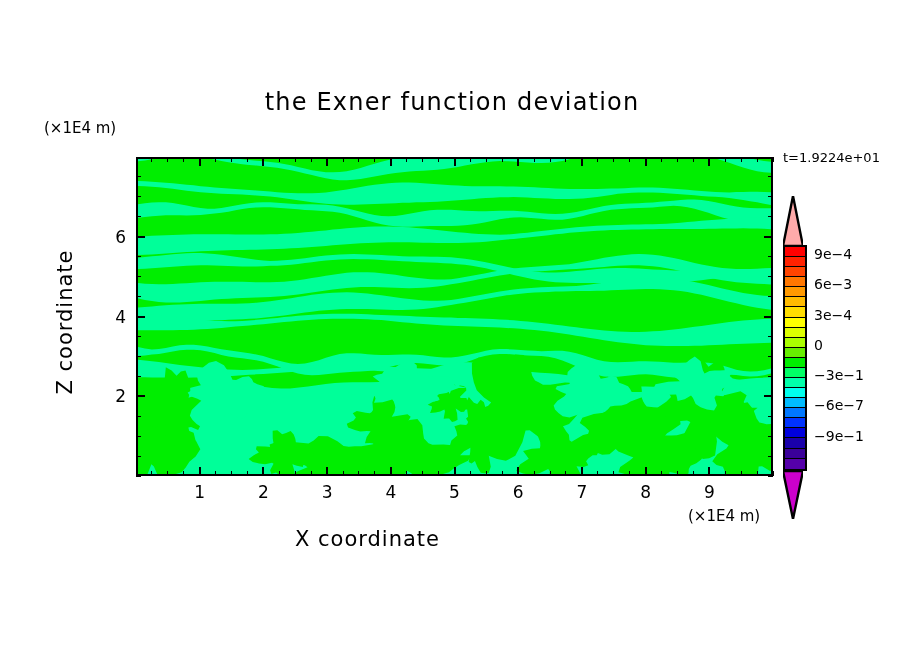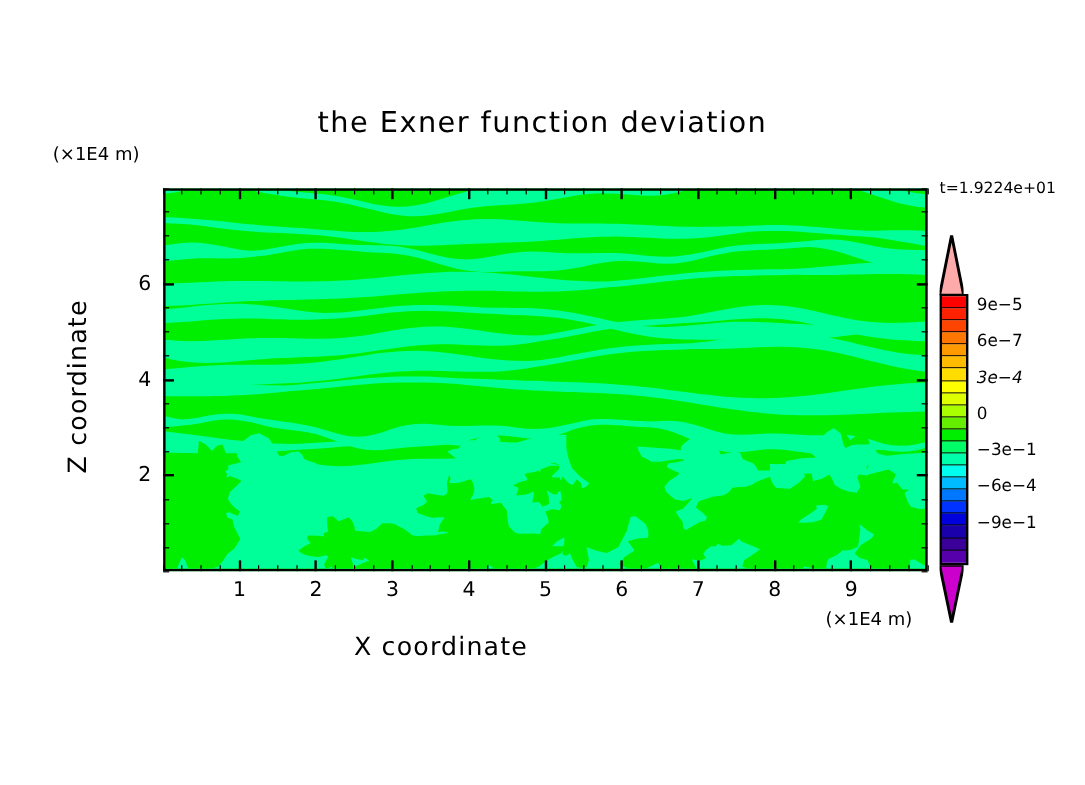--- a/index.html
+++ b/index.html
@@ -274,21 +274,21 @@
       <div class="cb-band" style="background: rgb(0, 51, 255); height: 10.0909px; border-bottom: 1px solid rgb(0, 0, 0); box-sizing: border-box;"></div>
       <div class="cb-band" style="background: rgb(0, 0, 221); height: 10.0909px; border-bottom: 1px solid rgb(0, 0, 0); box-sizing: border-box;"></div>
       <div class="cb-band" style="background: rgb(26, 0, 170); height: 10.0909px; border-bottom: 1px solid rgb(0, 0, 0); box-sizing: border-box;"></div>
       <div class="cb-band" style="background: rgb(58, 0, 153); height: 10.0909px; border-bottom: 1px solid rgb(0, 0, 0); box-sizing: border-box;"></div>
       <div class="cb-band" style="background: rgb(85, 0, 170); height: 10.0909px; border-bottom: none; box-sizing: border-box;"></div>
     </div>
   <svg class="cb-arrow" id="cb-arrow-bottom" style="top:275px;height:48px;" viewBox="0 0 20 48" preserveAspectRatio="none">
       <polygon points="0,0 20,0 10,48" fill="#cc00cc" stroke="#000" stroke-width="2.4" vector-effect="non-scaling-stroke"></polygon>
     </svg>
   <div id="cb-labels" style="position:absolute;left:0;top:0;width:60px;height:320px;">
-      <div class="cb-label" style="top: 59.0909px;">9e−5</div>
-      <div class="cb-label" style="top: 89.3636px;">6e−7</div>
-      <div class="cb-label" style="top: 119.636px; font-style: italic;">3e−4</div>
+      <div class="cb-label" style="top: 59.0909px;">9e−4</div>
+      <div class="cb-label" style="top: 89.3636px;">6e−3</div>
+      <div class="cb-label" style="top: 119.636px;">3e−4</div>
       <div class="cb-label" style="top: 149.909px;">0</div>
       <div class="cb-label" style="top: 180.182px;">−3e−1</div>
-      <div class="cb-label" style="top: 210.455px;">−6e−4</div>
+      <div class="cb-label" style="top: 210.455px;">−6e−7</div>
       <div class="cb-label" style="top: 240.727px;">−9e−1</div>
     </div>
 </div>
 
 </body></html>

